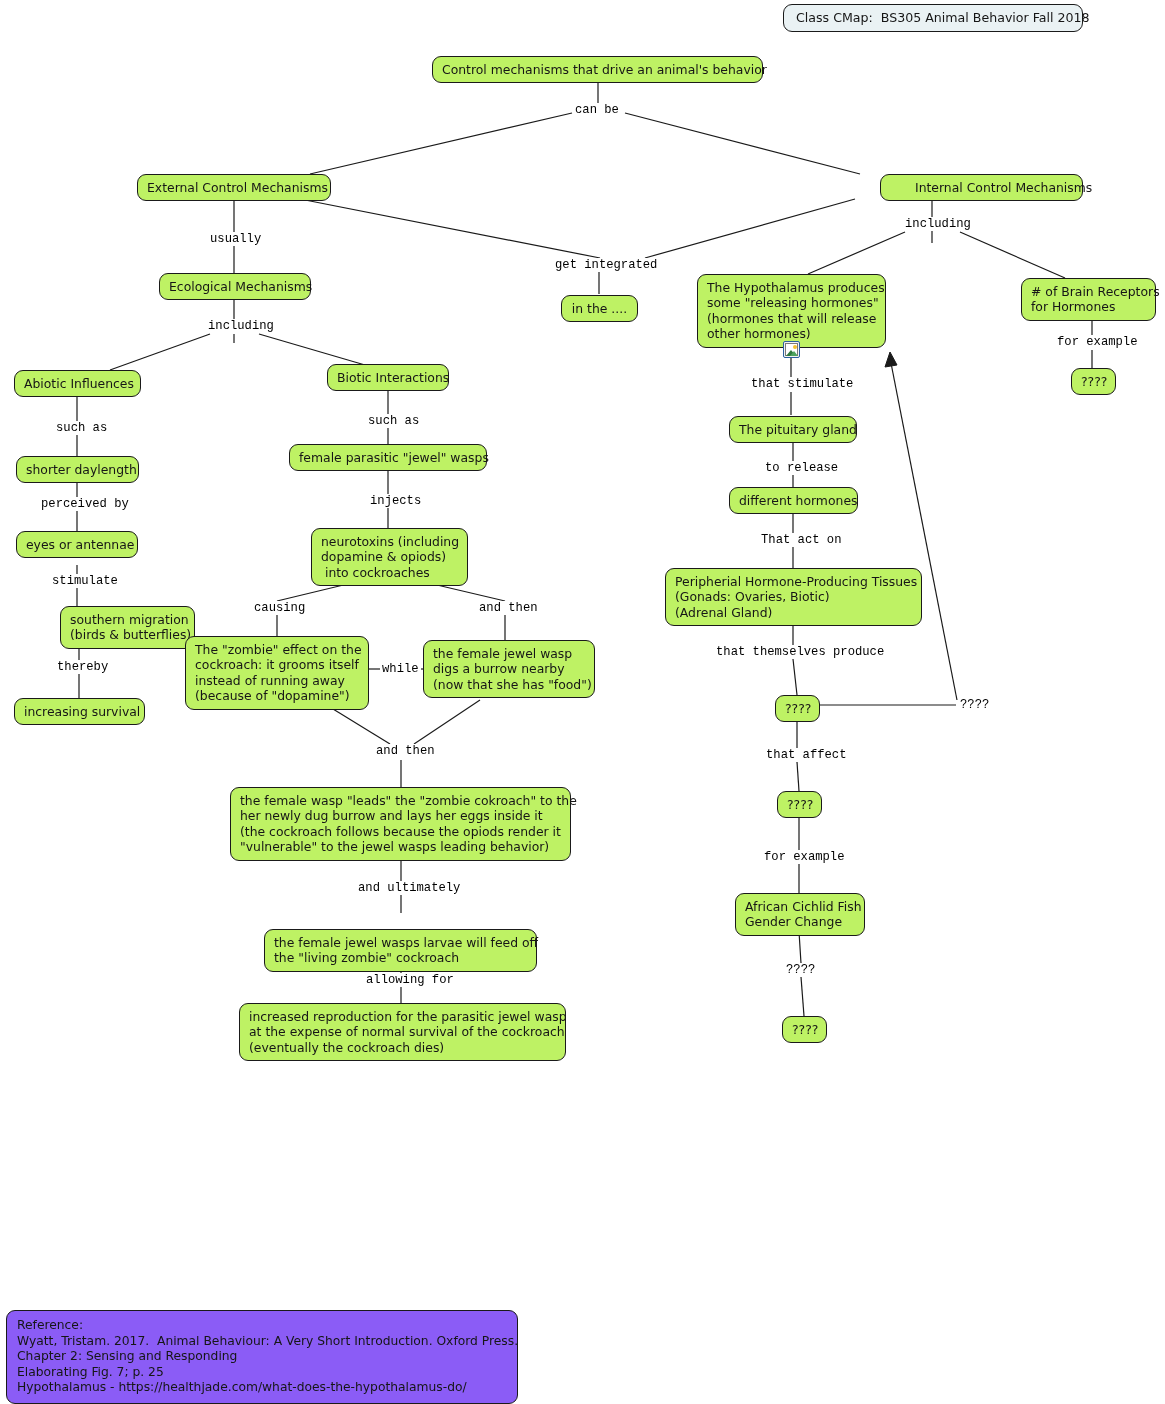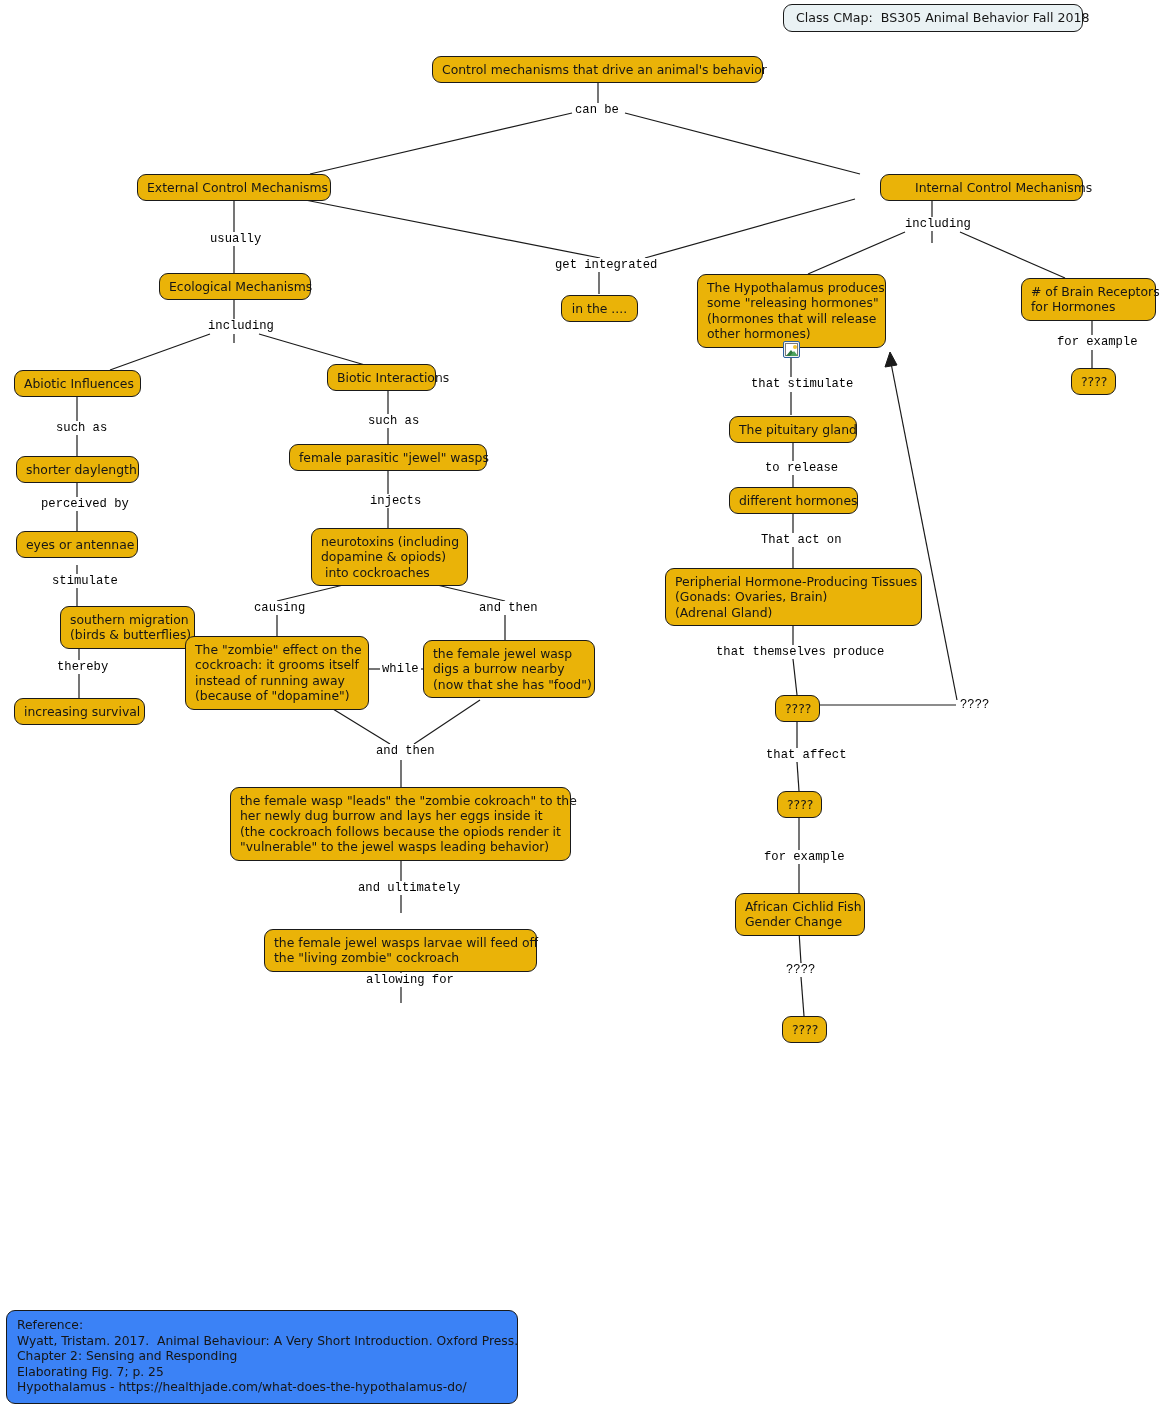--- a/index.html
+++ b/index.html
@@ -27,21 +27,21 @@
     pointer-events: none;
   }
   svg.links line, svg.links path, svg.links polyline {
     stroke: #1a1a1a;
     stroke-width: 1.2;
     fill: none;
   }
   .node {
     position: absolute;
     box-sizing: border-box;
-    background: #eab308;
+    background: #bef264;
     border: 1.2px solid #1a1a1a;
     border-radius: 9px;
     color: #161616;
     font-size: 12.4px;
     line-height: 15.4px;
     padding: 5px 9px;
     white-space: pre;
     text-align: left;
     z-index: 3;
   }
@@ -66,21 +66,21 @@
     font-size: 12.6px;
     line-height: 16px;
     padding: 5px 12px;
     color: #161616;
     white-space: pre;
     z-index: 3;
   }
   .ref-box {
     position: absolute;
     box-sizing: border-box;
-    background: #3b82f6;
+    background: #8b5cf6;
     border: 1.2px solid #1a1a1a;
     border-radius: 9px;
     font-size: 12.3px;
     line-height: 15.6px;
     padding: 7px 10px;
     color: #161616;
     white-space: pre;
     z-index: 3;
   }
   .img-badge {
@@ -247,33 +247,33 @@
   <div class="img-badge" style="left:783px; top:341px;">
     <span class="sky"></span>
     <span class="sun"></span>
     <span class="hill"></span>
     <span class="hill2"></span>
   </div>
 
   <div class="node center" style="left:1071px; top:368px; width:45px;">????</div>
 
   <div class="node center" style="left:14px; top:370px; width:127px;">Abiotic Influences</div>
-  <div class="node center" style="left:327px; top:364px; width:109px;">Biotic Interactions</div>
+  <div class="node center" style="left:327px; top:364px; width:122px;">Biotic Interactions</div>
   <div class="node center" style="left:729px; top:416px; width:128px;">The pituitary gland</div>
 
   <div class="node center" style="left:16px; top:456px; width:123px;">shorter daylength</div>
   <div class="node center" style="left:289px; top:444px; width:198px;">female parasitic "jewel" wasps</div>
   <div class="node center" style="left:729px; top:487px; width:129px;">different hormones</div>
 
   <div class="node center" style="left:16px; top:531px; width:122px;">eyes or antennae</div>
   <div class="node" style="left:311px; top:528px; width:157px;">neurotoxins (including
 dopamine &amp; opiods)
  into cockroaches</div>
   <div class="node" style="left:665px; top:568px; width:257px;">Peripherial Hormone-Producing Tissues
-(Gonads: Ovaries, Brain)
+(Gonads: Ovaries, Biotic)
 (Adrenal Gland)</div>
 
   <div class="node" style="left:12px; top:606px; width:135px;margin-left:48px;">southern migration
 (birds &amp; butterflies)</div>
 
   <div class="node" style="left:185px; top:636px; width:184px;">The "zombie" effect on the
 cockroach: it grooms itself
 instead of running away
 (because of "dopamine")</div>
   <div class="node" style="left:423px; top:640px; width:172px;">the female jewel wasp
@@ -292,20 +292,23 @@
 "vulnerable" to the jewel wasps leading behavior)</div>
 
   <div class="node" style="left:735px; top:893px; width:130px;">African Cichlid Fish
 Gender Change</div>
 
   <div class="node" style="left:264px; top:913px; width:273px;margin-top:16px;">the female jewel wasps larvae will feed off
 the "living zombie" cockroach</div>
 
   <div class="node center" style="left:782px; top:1016px; width:45px;">????</div>
 
+  <div class="node" style="left:239px; top:1003px; width:327px;">increased reproduction for the parasitic jewel wasp
+at the expense of normal survival of the cockroach
+(eventually the cockroach dies)</div>
 
   <div class="link-label" style="left:573px; top:103px;">can be</div>
   <div class="link-label" style="left:208px; top:232px;">usually</div>
   <div class="link-label" style="left:553px; top:258px;">get integrated</div>
   <div class="link-label" style="left:903px; top:217px;">including</div>
   <div class="link-label" style="left:1055px; top:335px;">for example</div>
   <div class="link-label" style="left:206px; top:319px;">including</div>
   <div class="link-label" style="left:749px; top:377px;">that stimulate</div>
   <div class="link-label" style="left:54px; top:421px;">such as</div>
   <div class="link-label" style="left:366px; top:414px;">such as</div>

